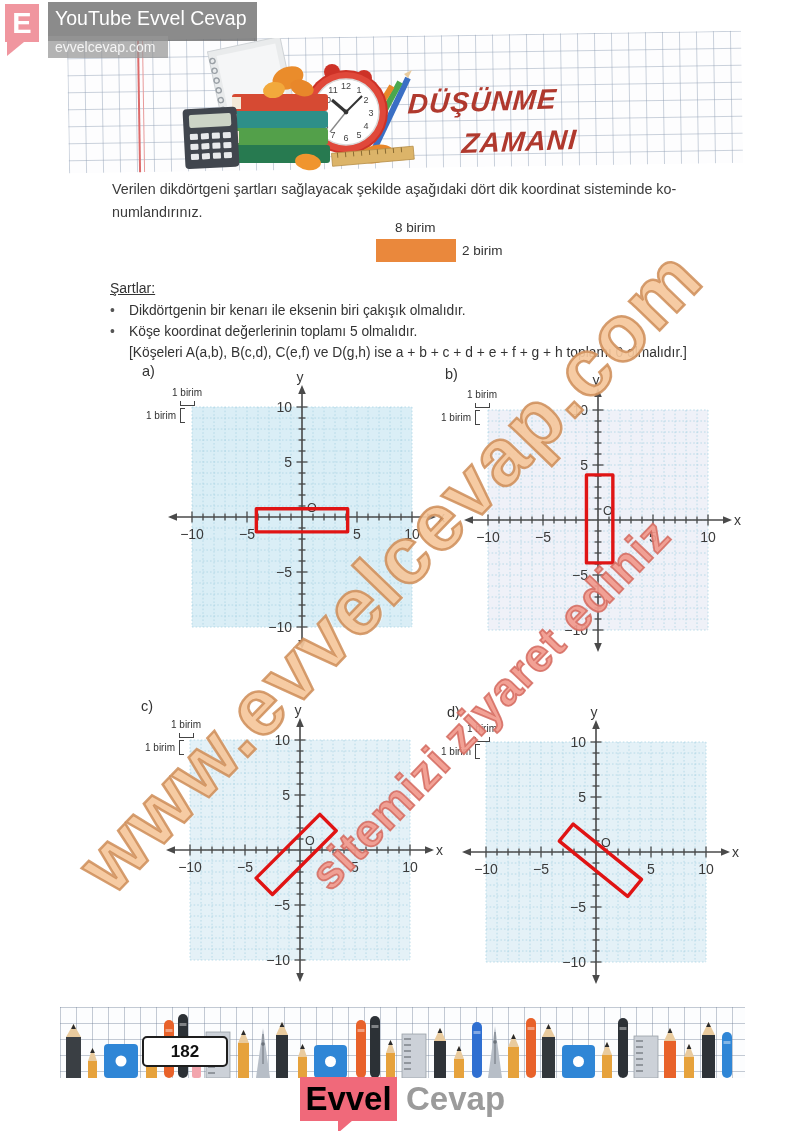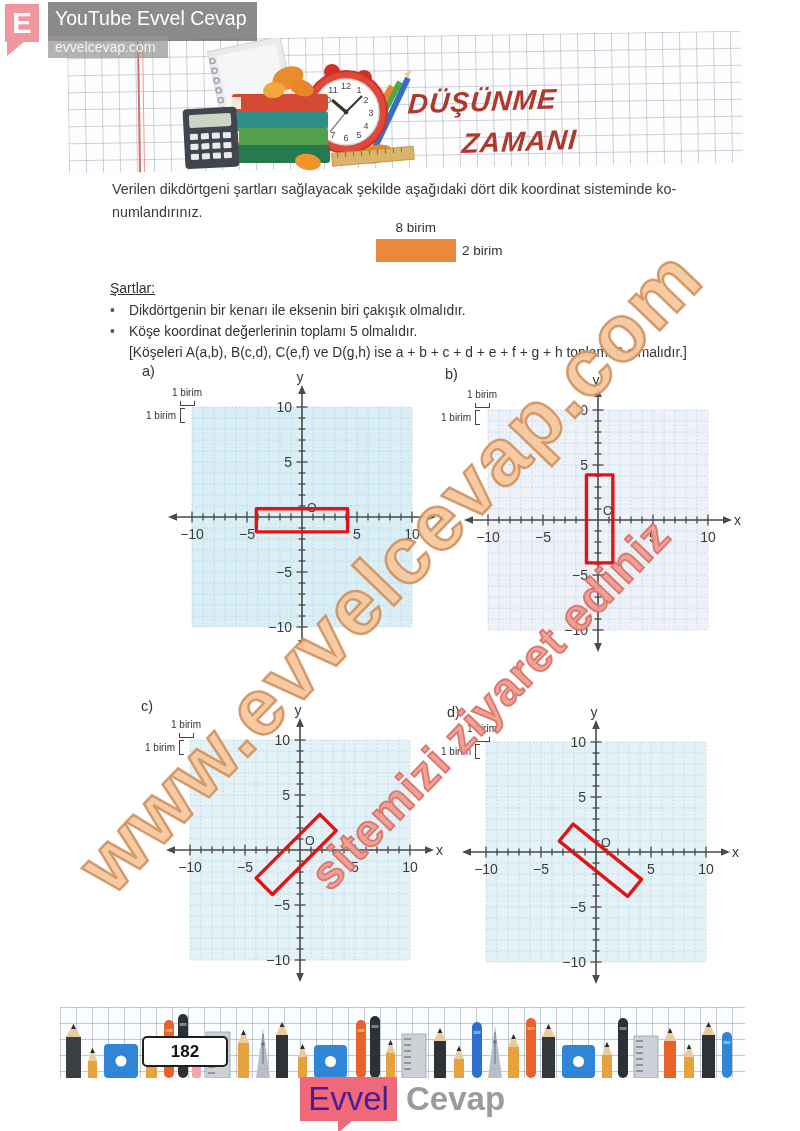--- a/index.html
+++ b/index.html
@@ -26,21 +26,21 @@
   .band-redline2{position:absolute;left:75px;top:0;bottom:0;width:1px;background:#e89a9a;}
   .illus{position:absolute;left:180px;top:38px;width:240px;height:135px;z-index:3;}
   .banner-title{position:absolute;color:#b0392e;font-weight:bold;font-style:italic;
         font-size:28px;letter-spacing:1px;transform:skewX(-6deg) rotate(-2deg);z-index:3;}
   .bt1{left:408px;top:86px;} .bt2{left:462px;top:126px;}
 
   
   .problem-text{position:absolute;left:112px;top:178px;width:634px;font-size:14.3px;font-weight:normal;
         color:#3b3b3b;line-height:22.5px;z-index:2;}
   .sample-rect{position:absolute;left:376px;top:239px;width:80px;height:23px;background:#ea883c;z-index:2;}
-  .sample-top-label{position:absolute;left:356px;top:220px;width:80px;text-align:right;font-size:13.5px;color:#333;z-index:2;}
+  .sample-top-label{position:absolute;left:395px;top:220px;width:80px;text-align:left;font-size:13.5px;color:#333;z-index:2;}
   .sample-right-label{position:absolute;left:462px;top:243px;font-size:13.5px;color:#333;z-index:2;}
 
   
   .conds{position:absolute;left:110px;top:280px;width:645px;color:#333;font-size:13.8px;z-index:2;}
   .conds-head{text-decoration:underline;font-size:14px;margin-bottom:7px;}
   .cond-item{display:flex;margin:6px 0;}
   .cond-item .dot{width:19px;color:#555;}
   .cond-note{margin-left:19px;margin-top:3px;}
 
   
@@ -66,21 +66,21 @@
   
   .footer-strip{position:absolute;left:60px;top:1007px;width:685px;height:71px;z-index:10;
         background-color:#fcfdfe;
         background-image:linear-gradient(rgba(110,125,150,.4) 1px,transparent 1px),
                          linear-gradient(90deg,rgba(110,125,150,.4) 1px,transparent 1px);
         background-size:16px 16px;overflow:hidden;}
   .page-pill{position:absolute;left:142px;top:1036px;width:82px;height:27px;background:#fff;
         border:2.5px solid #1e1e1e;border-radius:5px;z-index:30;
         display:flex;align-items:center;justify-content:center;font-weight:bold;font-size:17px;color:#111;}
   .logo-red{position:absolute;left:300px;top:1077px;width:97px;height:44px;background:#f0697a;z-index:20;
-        display:flex;align-items:center;justify-content:center;color:#4c1d95;font-weight:normal;font-size:33px;}
+        display:flex;align-items:center;justify-content:center;color:#000000;font-weight:bold;font-size:33px;}
   .logo-red::after{content:'';position:absolute;left:38px;bottom:-12px;width:0;height:0;
         border-top:13px solid #f0697a;border-right:15px solid transparent;}
   .logo-gray{position:absolute;left:406px;top:1077px;height:44px;line-height:44px;
         color:#9b9b9b;font-weight:bold;font-size:33px;z-index:20;}
 </style>
 </head>
 <body>
 
 <div class="page">
 

